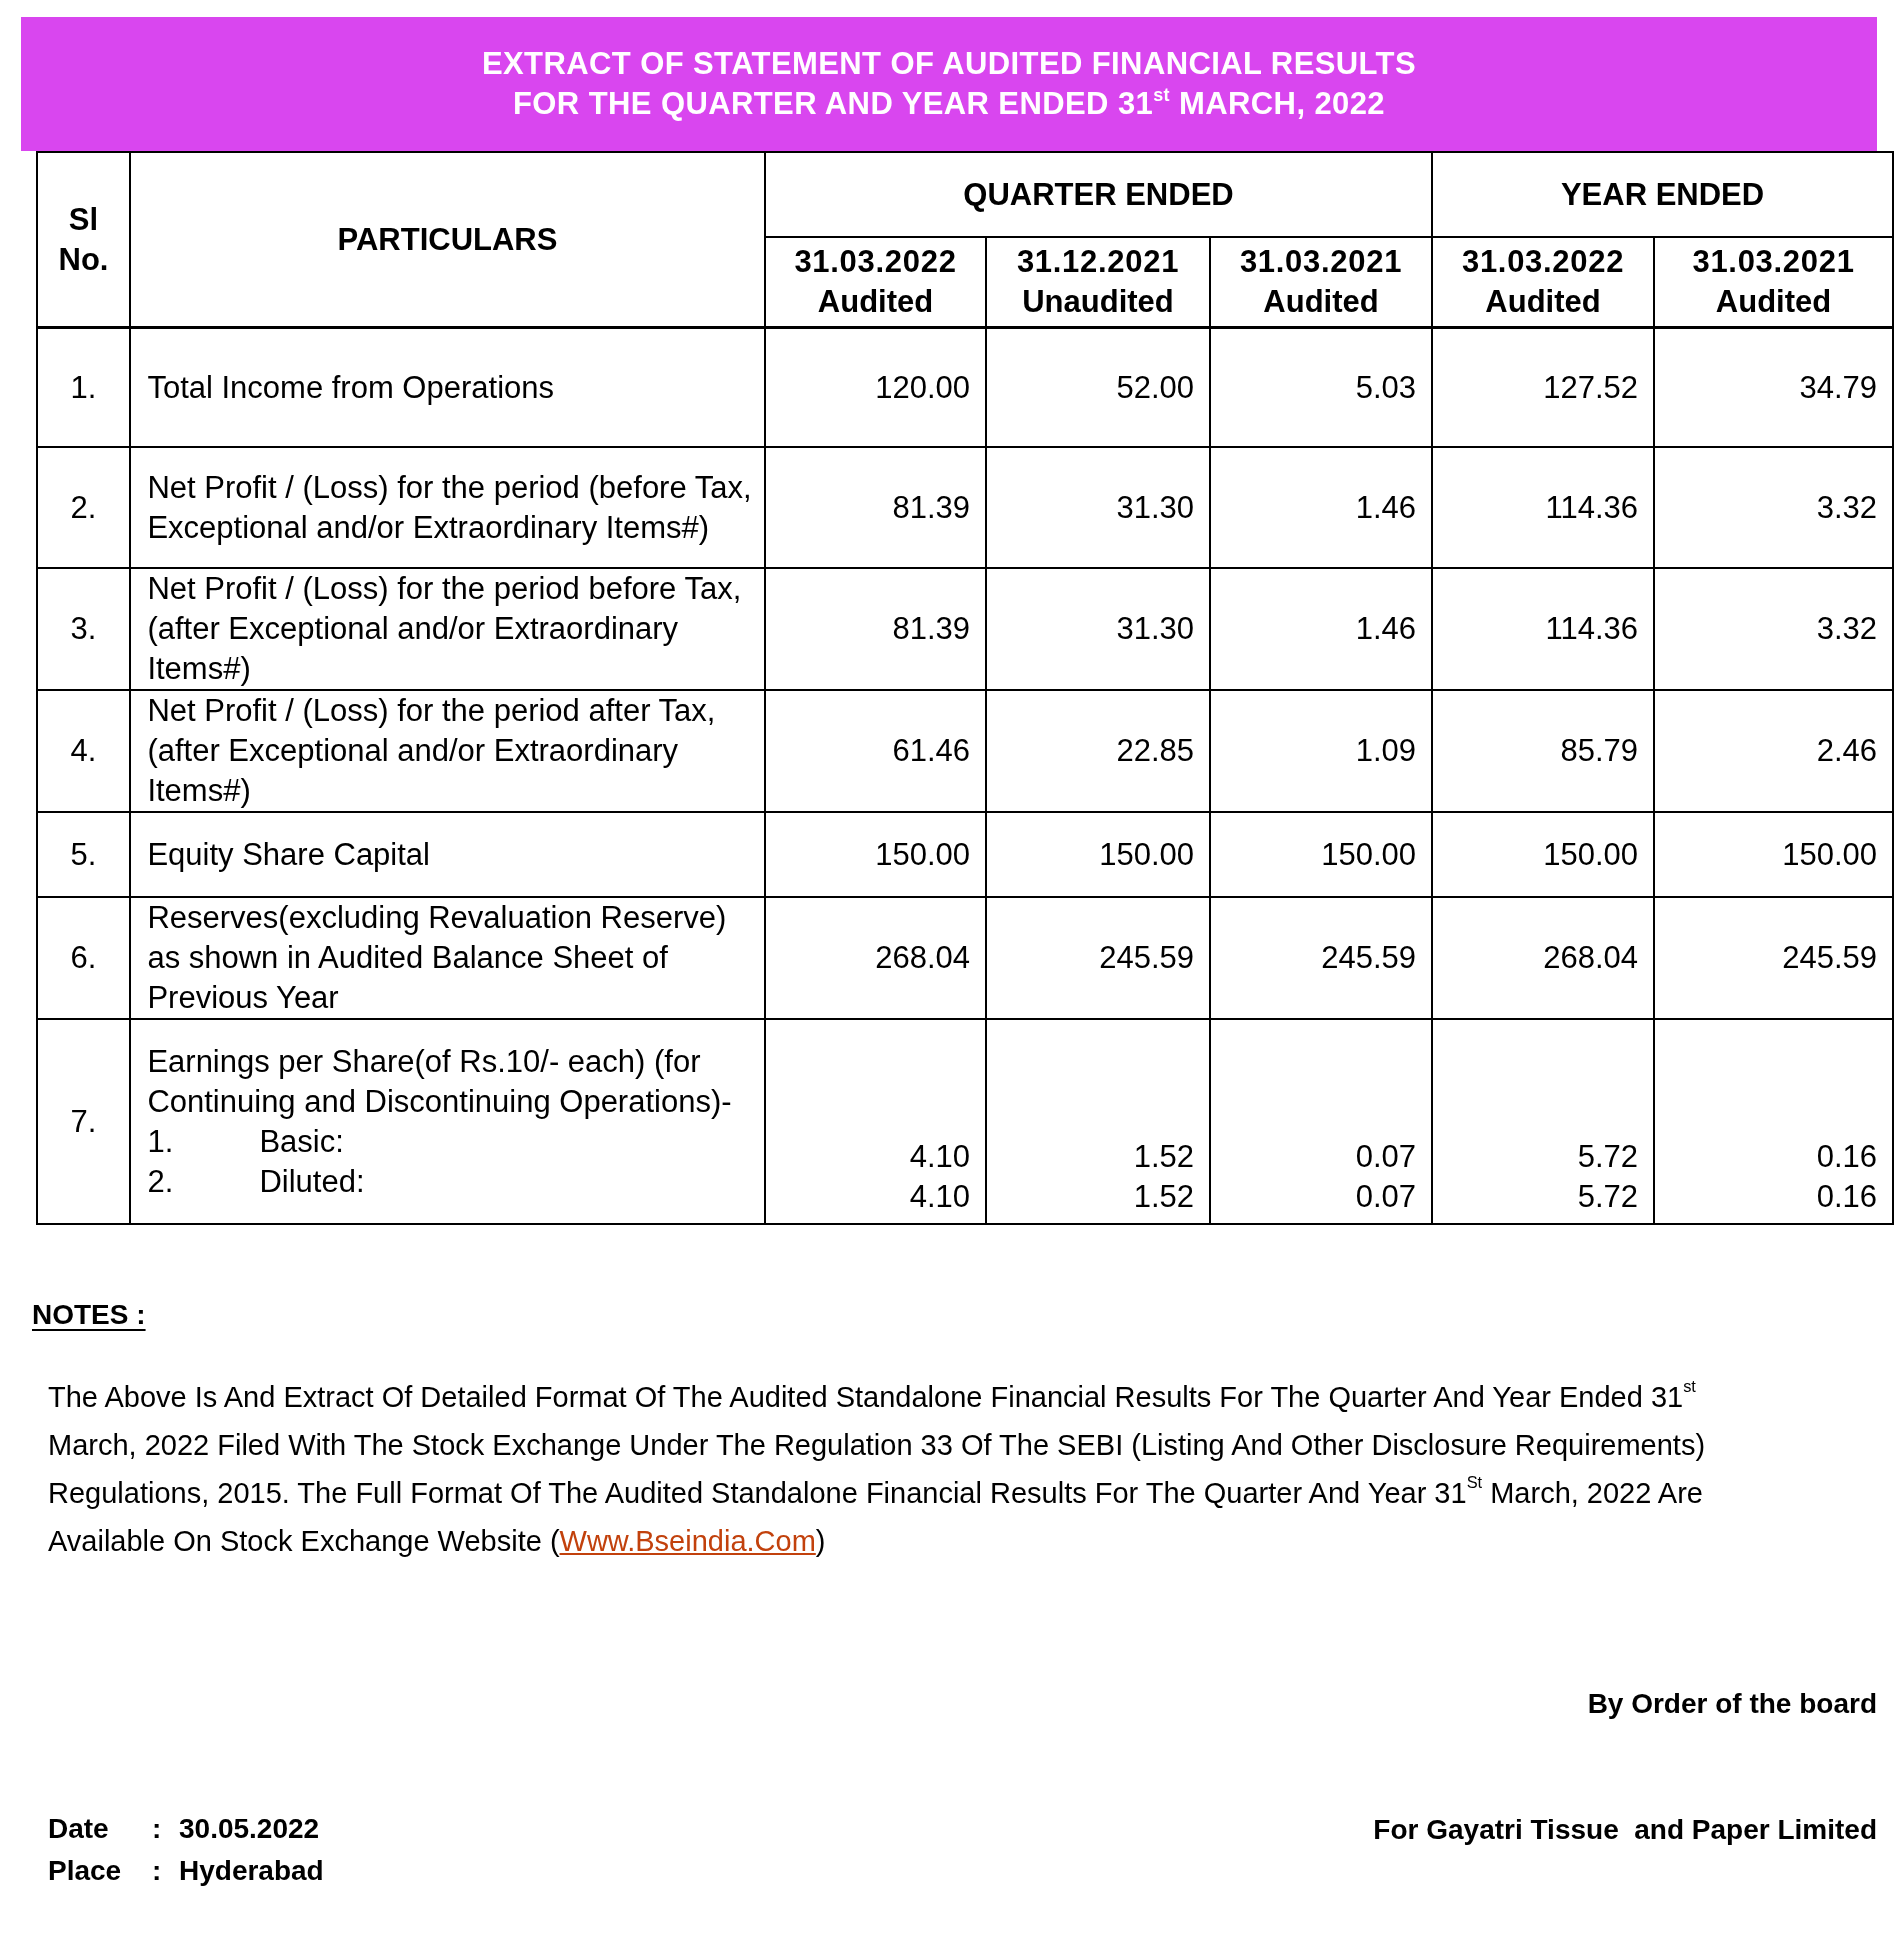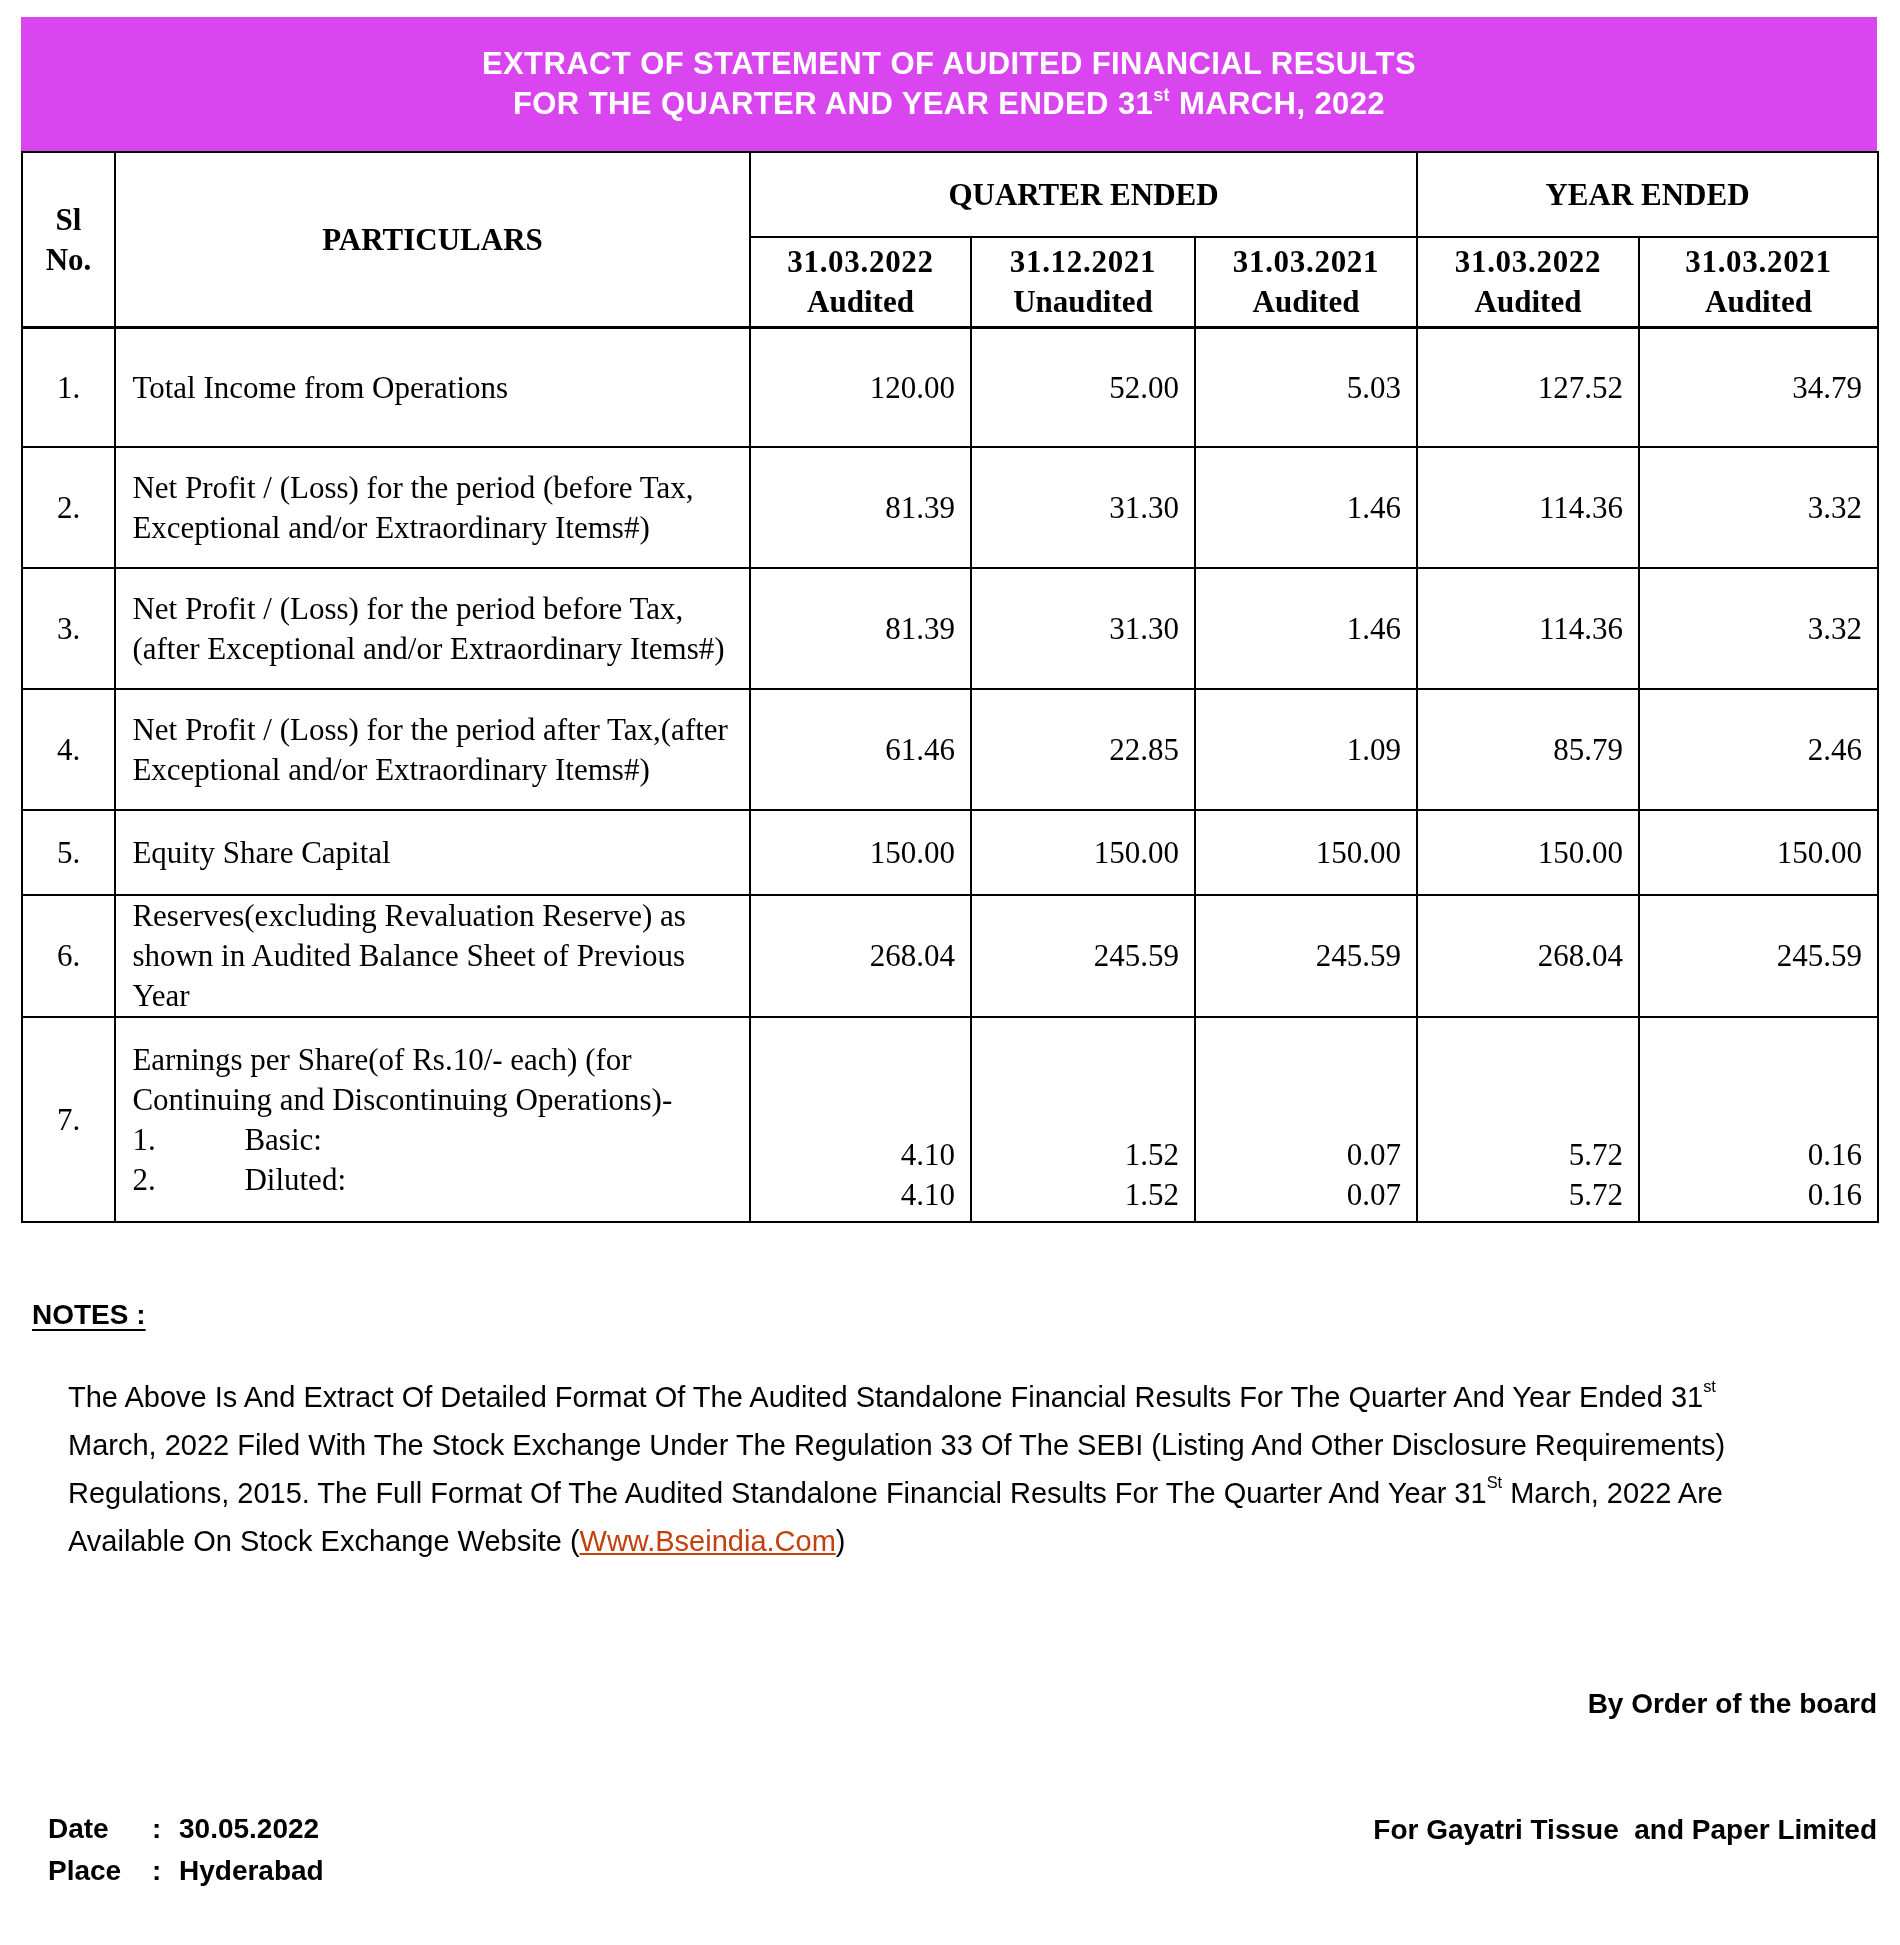--- a/index.html
+++ b/index.html
@@ -6,22 +6,22 @@
   body { width: 1901px; height: 1946px; position: relative; overflow: hidden;
          font-family: "DejaVu Sans Condensed", "Liberation Sans Narrow", "Liberation Sans", sans-serif; color: #000; }
   .page { position: absolute; left: 0; top: 0; width: 1901px; height: 1946px; }
 
   .banner { position: absolute; left: 21px; top: 17px; width: 1856px; height: 134px; background: #d946ef;
             color: #fff; display: flex; flex-direction: column; justify-content: center; align-items: center;
             font-family: "Liberation Sans", sans-serif; font-weight: bold; font-size: 31px; line-height: 40px;
             letter-spacing: 0.4px; }
   .banner sup { font-size: 18px; vertical-align: 13.4px; line-height: 0; }
 
-  table.results { position: absolute; left: 21px; top: 151px; width: 1856px; border-collapse: collapse;
-                  table-layout: fixed; font-family: Liberation Serif, serif; }
+  table.results { position: absolute; left: 36px; top: 151px; width: 1856px; border-collapse: collapse;
+                  table-layout: fixed; font-family: Liberation Sans, sans-serif; }
   table.results td, table.results th { border: 2.2px solid #000; padding: 0; }
   table.results th { font-weight: bold; font-size: 31px; line-height: 40px; text-align: center; vertical-align: middle; }
   .hdr-top th.grp { height: 83px; }
   .hdr-sub th { height: 88px; }
   .hdr-sub th .date { display: block; letter-spacing: 0.7px; }
   tr.hdr-sub { border-bottom: 3.7px solid #000; }
   table.results tbody td { font-size: 31px; line-height: 40px; vertical-align: middle; }
   td.sl { text-align: center; }
   td.part { padding-left: 16.4px !important; padding-right: 7.5px !important; }
   td.num { text-align: right; padding-right: 15px !important; }
@@ -31,21 +31,21 @@
   tbody tr.r7 td { height: 197px; }
   tbody tr.r7 td.num { vertical-align: bottom; padding-bottom: 6px; }
   tbody tr.r7 td.sl { vertical-align: middle; }
   .eps-sub { display: flex; }
   .eps-sub .n { width: 112px; }
   tbody tr { border-bottom: 2.2px solid #000; }
 
   .notes-label { position: absolute; left: 32px; top: 1299px; font-family: "Liberation Sans", sans-serif;
                  font-weight: bold; font-size: 28px; text-decoration: underline; text-underline-offset: 4.5px; }
   .notes-text { position: absolute; left: 48px; top: 1373px; width: 1819px; font-family: "Liberation Sans", sans-serif;
-                font-size: 29px; line-height: 48px; margin-left: 20px; }
+                font-size: 29px; line-height: 48px; }
   .notes-text .ln { display: block; white-space: nowrap; }
   .notes-text sup { font-size: 16.4px; vertical-align: 15px; line-height: 0; }
   .notes-text a { color: #c2410c; text-decoration: underline; }
 
   .sign { position: absolute; right: 24px; top: 1599px; text-align: right; font-family: "Liberation Sans", sans-serif;
           font-weight: bold; font-size: 28px; line-height: 42px; white-space: pre; }
   .sign div { white-space: pre; }
 
   .dateplace { position: absolute; left: 48px; top: 1808px; font-family: "Liberation Sans", sans-serif;
                font-weight: bold; font-size: 28px; line-height: 42px; }

